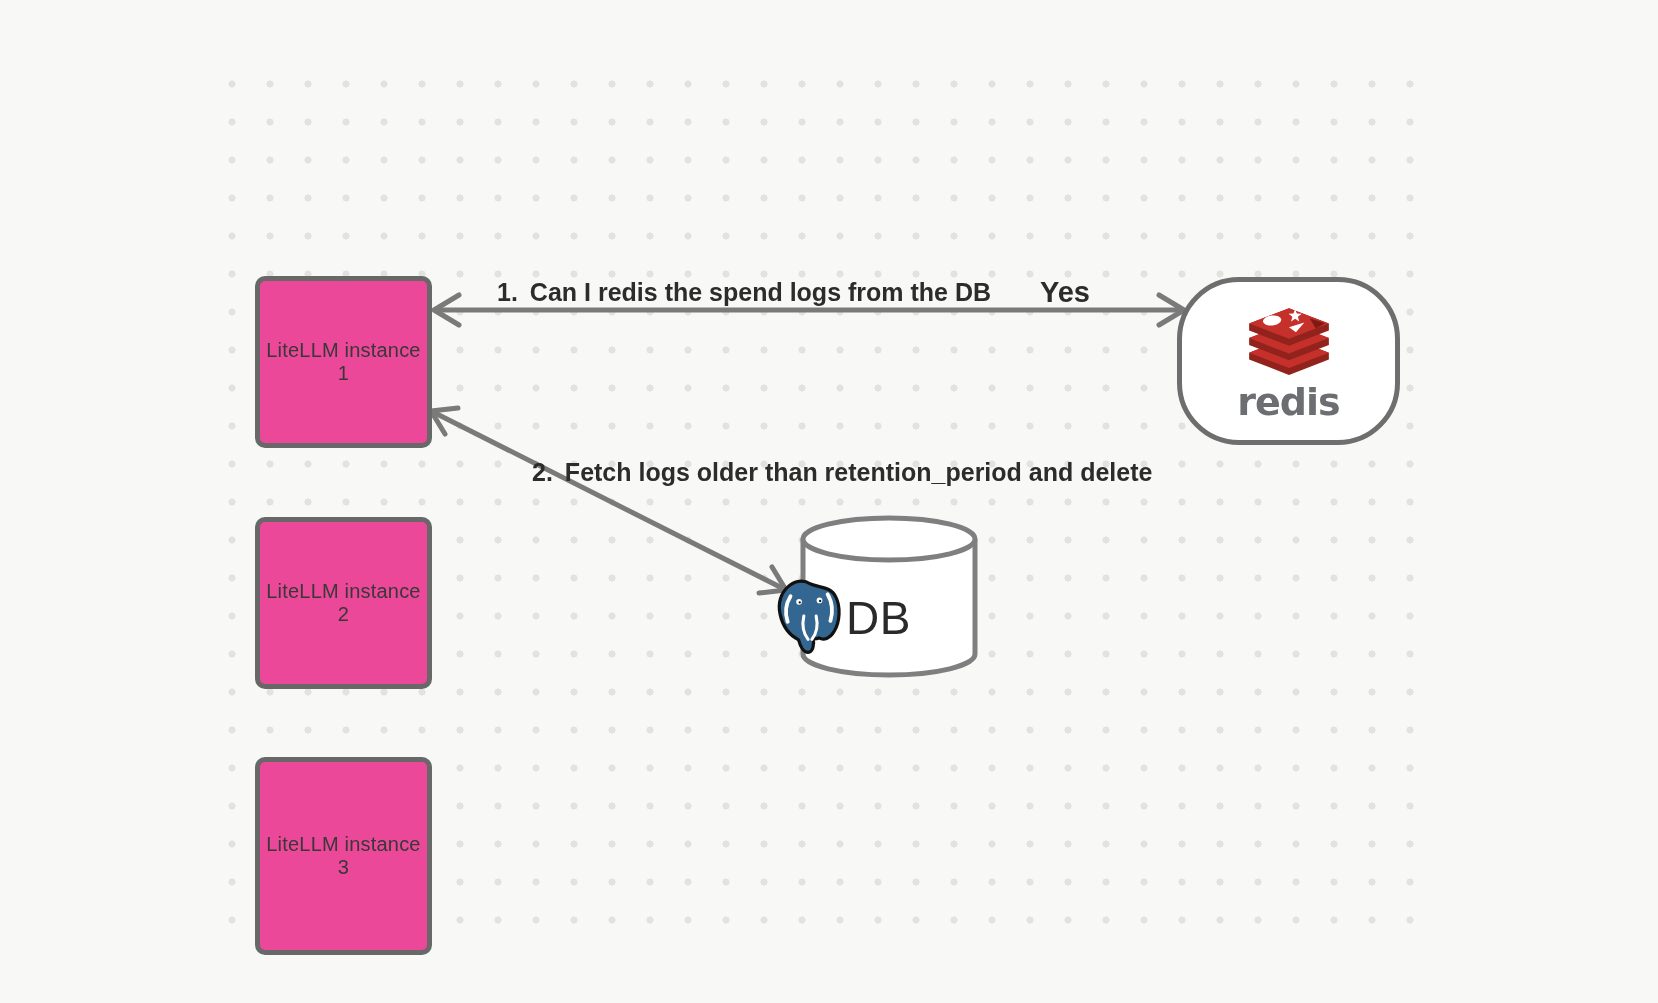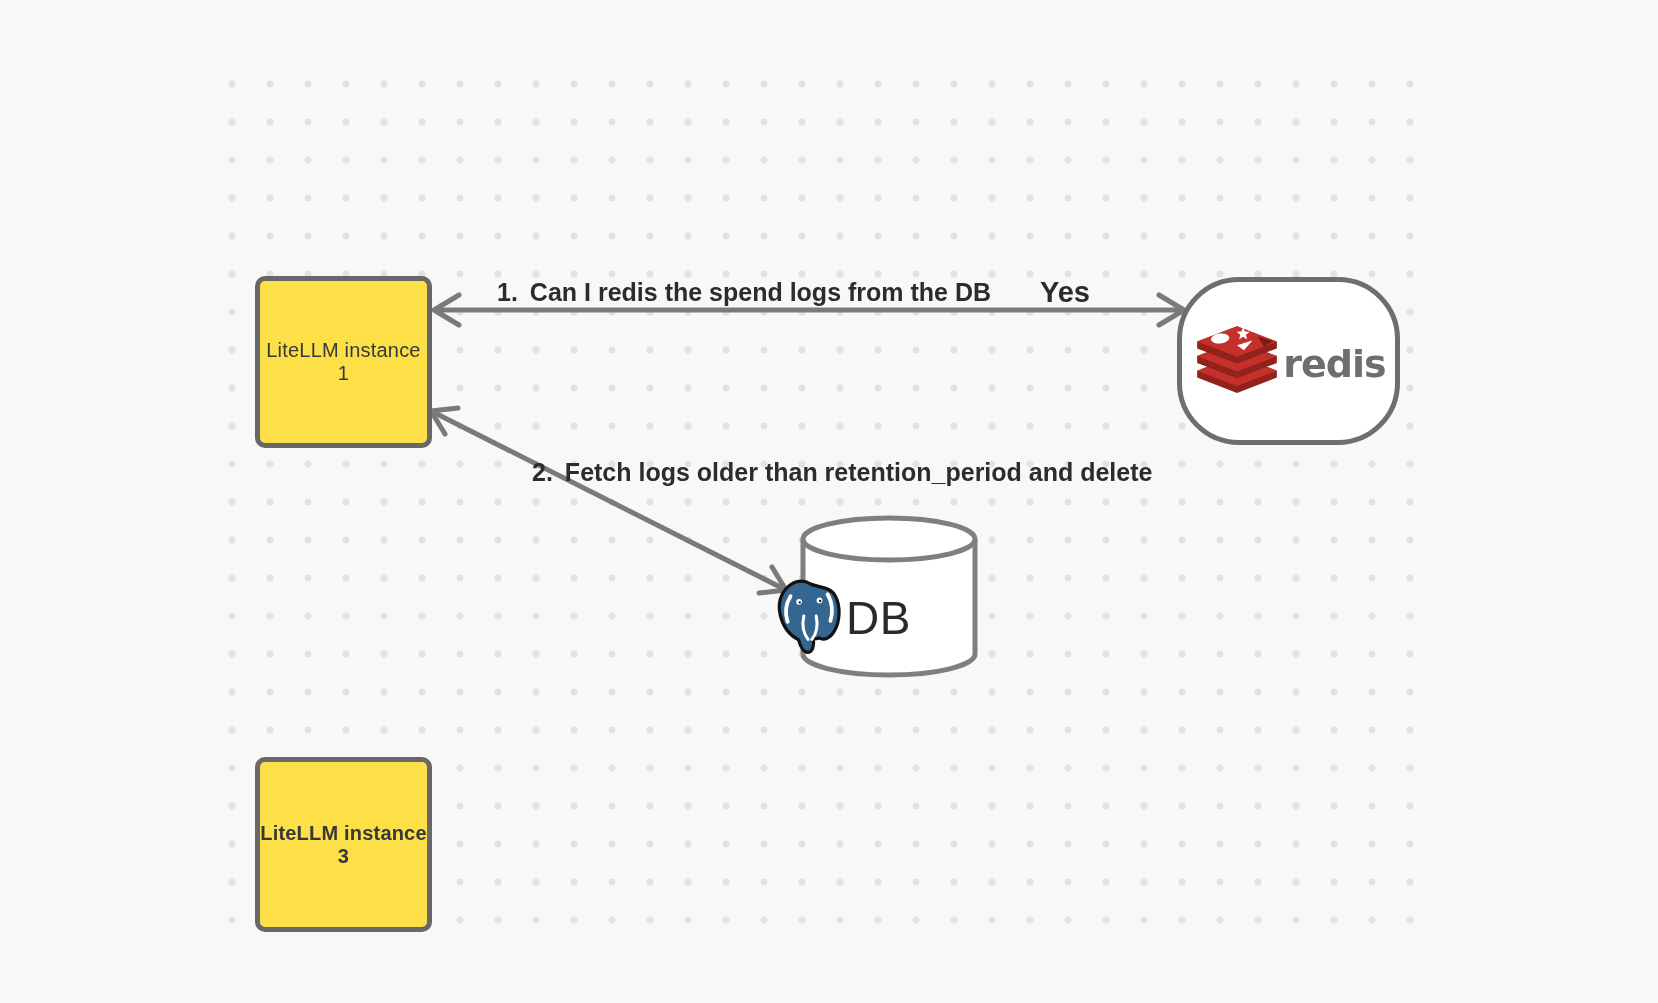--- a/index.html
+++ b/index.html
@@ -16,38 +16,38 @@
   .dot-grid{
     position:absolute;
     left:213px;top:65px;width:1216px;height:874px;
     background-image:radial-gradient(circle,#e3e2e0 3.5px,rgba(0,0,0,0) 3.6px);
     background-size:38px 38px;
     background-position:0 0;
   }
   .node-box{
     position:absolute;
     width:177px;height:172px;
-    background:#fde047;
+    background:#ec4899;
     border:5px solid #686868;
     border-radius:10px;
     box-sizing:border-box;
     display:flex;align-items:center;justify-content:center;
     text-align:center;
   }
   .node-box .node-label{
     font-size:20px;color:#383838;letter-spacing:0.2px;
   }
   .redis-node{
     position:absolute;
     left:1177px;top:277px;width:223px;height:168px;
     background:#ffffff;
     border:5px solid #6e6e6e;
     border-radius:62px;
     box-sizing:border-box;
-    display:flex;flex-direction:row;align-items:center;justify-content:center;
+    display:flex;flex-direction:column;align-items:center;justify-content:center;
     padding-top:4px;
   }
   .redis-wordmark{
     font-family:"DejaVu Sans","Liberation Sans",sans-serif;
     font-weight:700;font-size:38px;color:#6c6e71;
     letter-spacing:-1px;line-height:34px;margin-top:2px;
   }
   .edge-label{
     position:absolute;
     font-weight:700;font-size:25px;color:#2c2c2c;
@@ -92,22 +92,25 @@
         <path d="M 458 408 L 431 411 L 445 434"></path>
         <path d="M 759 593 L 786 590 L 772 567"></path>
       </g>
     </g>
   </svg>
 
   <div class="node-box" style="left:255px;top:276px;">
     <span class="node-label">LiteLLM instance 1</span>
   </div>
 
+  <div class="node-box" style="left:255px;top:517px;">
+    <span class="node-label">LiteLLM instance 2</span>
+  </div>
 
-  <div class="node-box" style="left:255px;top:757px;height:175px;font-weight:bold;">
+  <div class="node-box" style="left:255px;top:757px;height:198px;">
     <span class="node-label">LiteLLM instance 3</span>
   </div>
 
   <div class="redis-node">
     <svg width="92" height="76" viewBox="0 0 120 96">
 
       <g transform="translate(0,38)">
         <polygon points="8,20 60,0 112,20 112,29 60,49 8,29" fill="#91231c"></polygon>
         <polygon points="60,0 112,20 60,40 8,20" fill="#c6302b"></polygon>
       </g>

